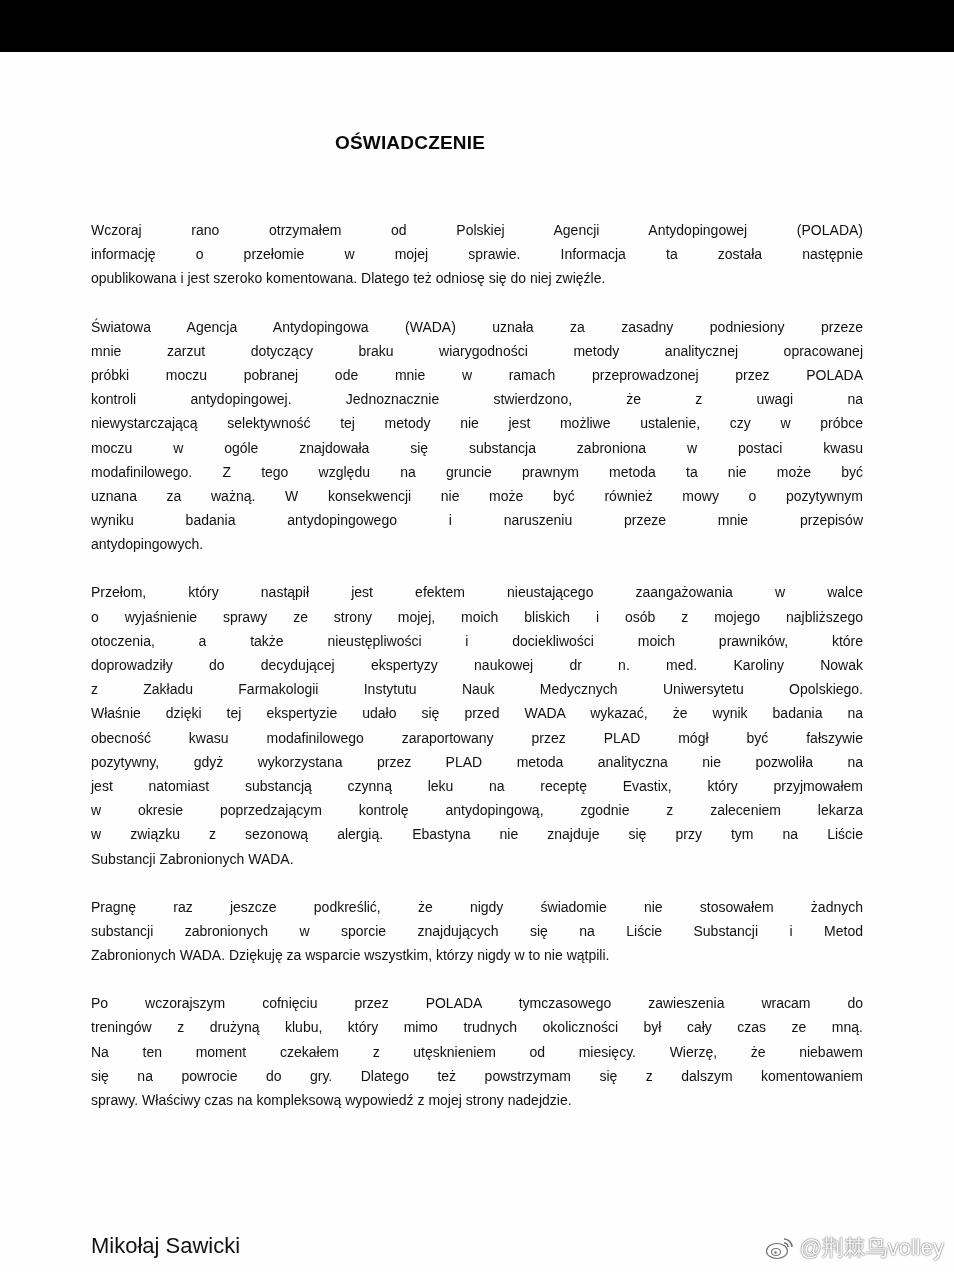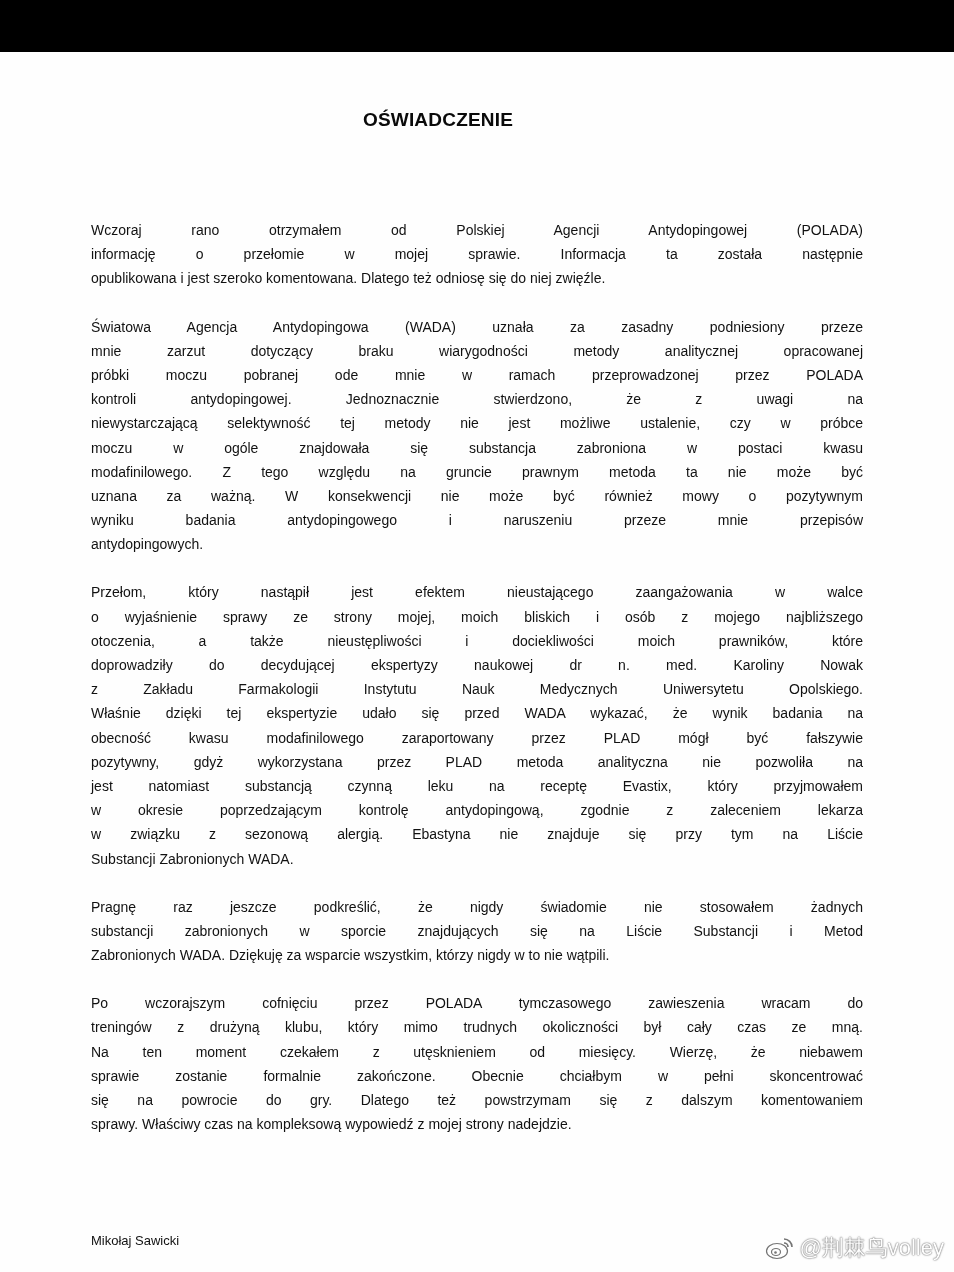--- a/index.html
+++ b/index.html
@@ -24,29 +24,28 @@
     }
     .page {
       position: absolute;
       left: 0; top: 52px;
       width: 954px;
       height: 1220px;
       background: #fefefe;
     }
     .title {
       position: absolute;
-      top: 109px;
+      top: 132px;
       left: 0;
       width: 820px;
       text-align: center;
       font-weight: bold;
       font-size: 19px;
       letter-spacing: 0.2px;
       color: #0a0a0a;
-      margin-left: 28px;
     }
     .body-text {
       position: absolute;
       left: 91px;
       width: 772px;
       top: 198px;
       font-size: 14px;
       line-height: 24.2px;
       margin-top: 20px;
     }
@@ -60,21 +59,21 @@
       text-align-last: justify;
       height: 24.2px;
     }
     .line.last {
       text-align-last: left;
     }
     .signature {
       position: absolute;
       left: 91px;
       top: 1233px;
-      font-size: 13px;
+      font-size: 22px;
       color: #111111;
     }
     .watermark {
       position: absolute;
       right: 10px;
       top: 1233px;
       display: flex;
       align-items: center;
       gap: 4px;
       color: #ffffff;
@@ -130,21 +129,20 @@
     </div>
     <div class="paragraph">
       <span class="line">Pragnę raz jeszcze podkreślić, że nigdy świadomie nie stosowałem żadnych</span>
       <span class="line">substancji zabronionych w sporcie znajdujących się na Liście Substancji i Metod</span>
       <span class="line last">Zabronionych WADA. Dziękuję za wsparcie wszystkim, którzy nigdy w to nie wątpili.</span>
     </div>
     <div class="paragraph">
       <span class="line">Po wczorajszym cofnięciu przez POLADA tymczasowego zawieszenia wracam do</span>
       <span class="line">treningów z drużyną klubu, który mimo trudnych okoliczności był cały czas ze mną.</span>
       <span class="line">Na ten moment czekałem z utęsknieniem od miesięcy. Wierzę, że niebawem</span>
-      <span class="line">sprawie zostanie formalnie zakończone. Obecnie chciałbym w pełni skoncentrować</span>
       <span class="line">się na powrocie do gry. Dlatego też powstrzymam się z dalszym komentowaniem</span>
       <span class="line last">sprawy. Właściwy czas na kompleksową wypowiedź z mojej strony nadejdzie.</span>
     </div>
   </div>
 
 <div class="signature">Mikołaj Sawicki</div>
 
 <div class="watermark">
   <svg class="weibo-icon" viewBox="0 0 30 26">
     <ellipse cx="12" cy="16" rx="10.5" ry="7.5" fill="#ffffff" stroke="#666" stroke-width="1.2"></ellipse>

